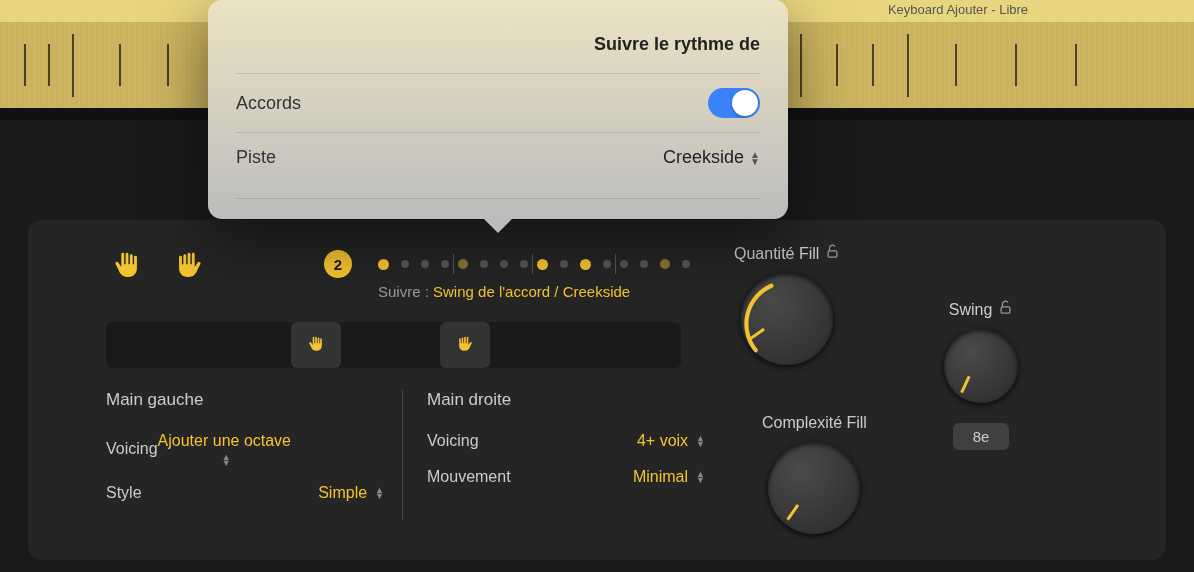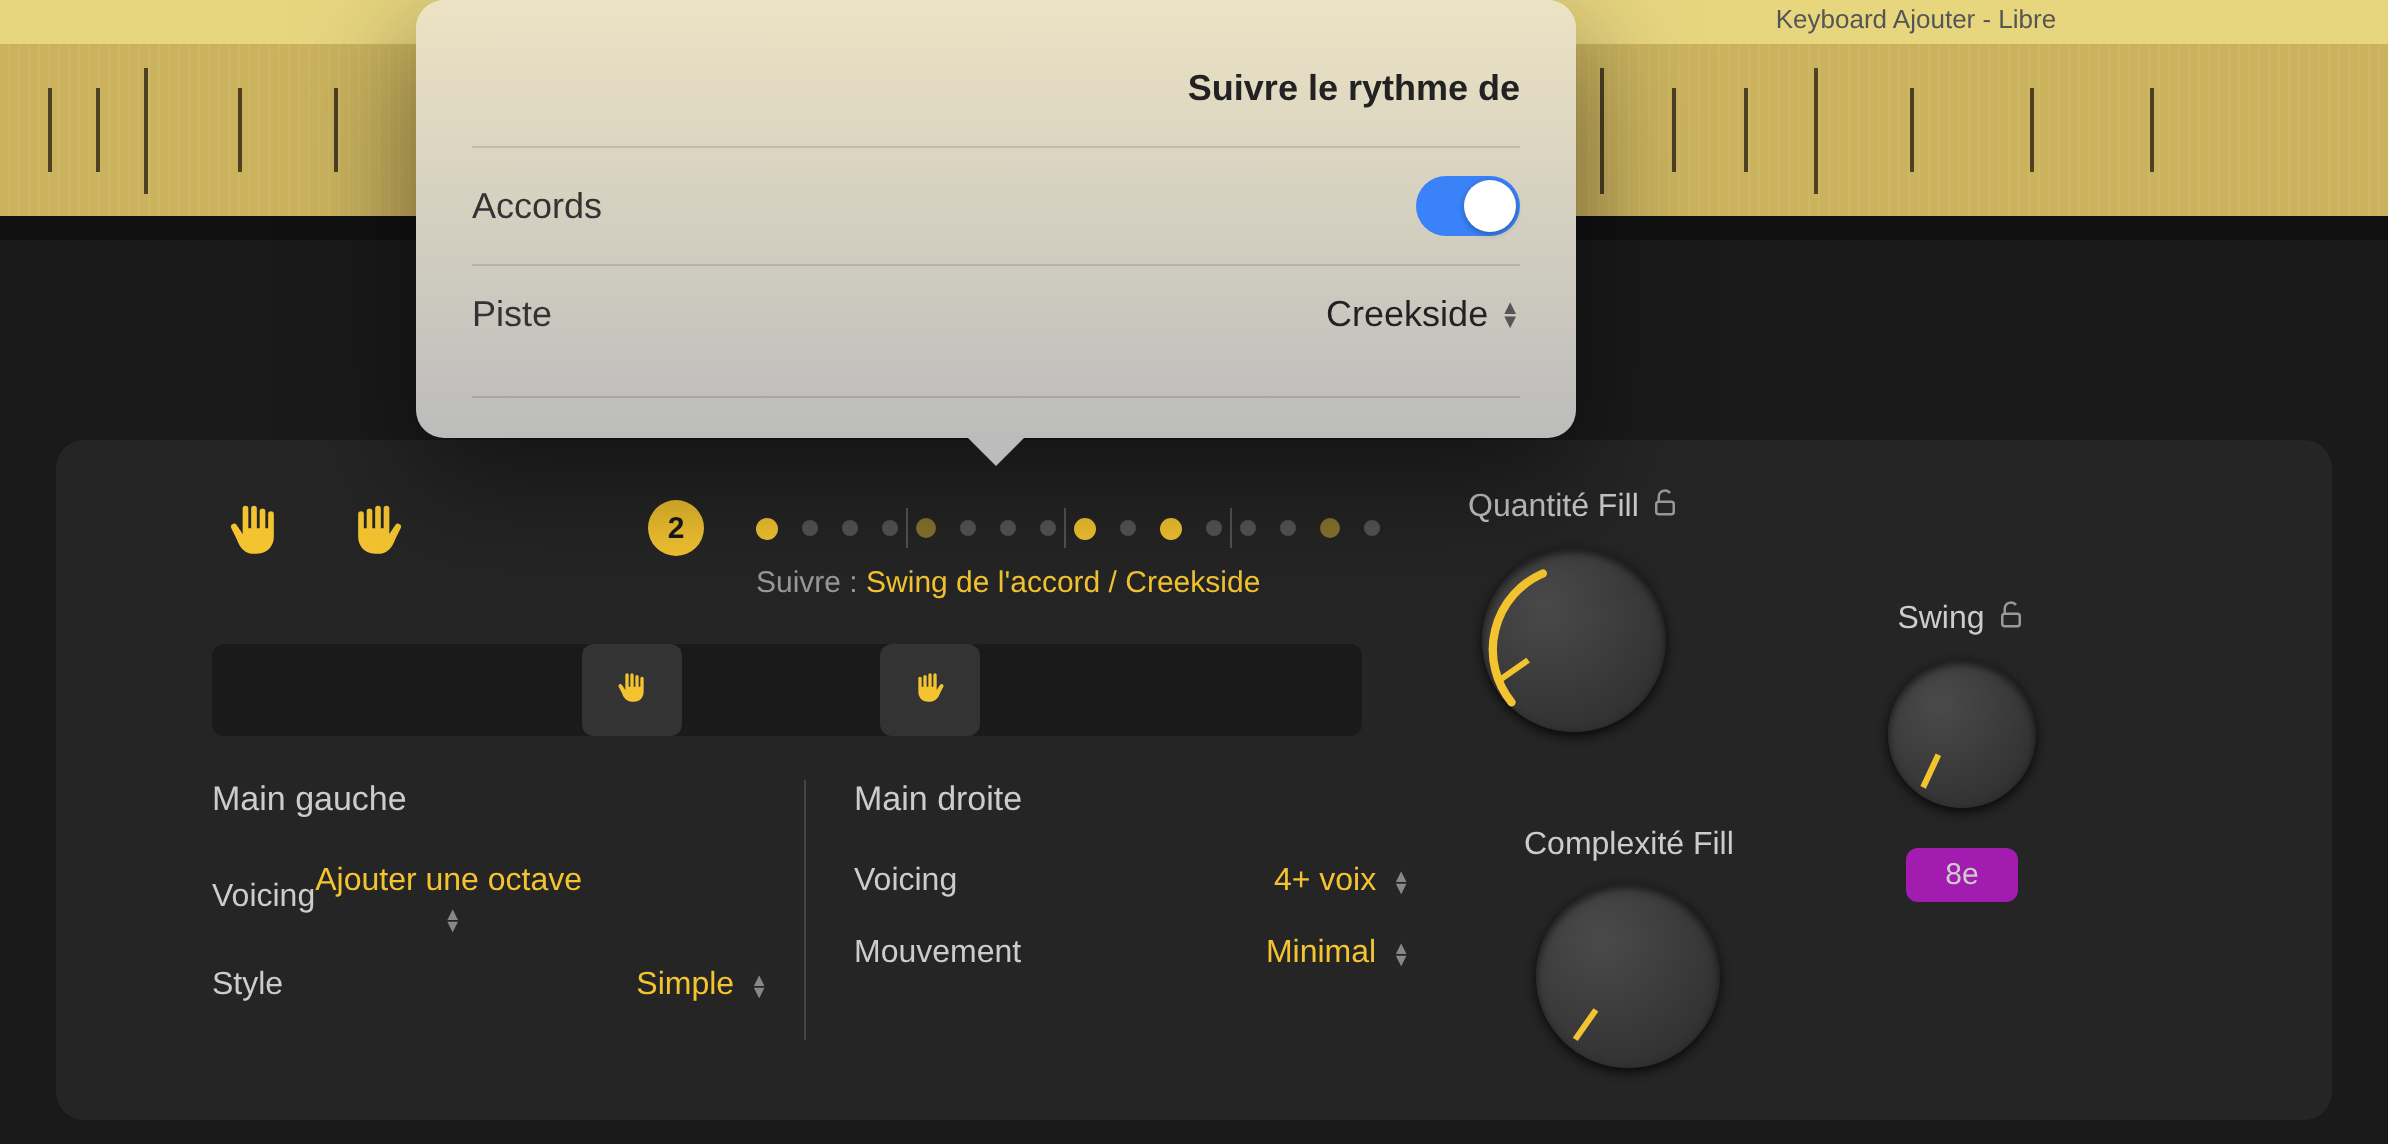--- a/index.html
+++ b/index.html
@@ -239,21 +239,21 @@
   .knob-pointer {
     position: absolute;
     left: 50%;
     bottom: 6px;
     width: 3px;
     height: 18px;
     background: #f4c430;
     transform-origin: 50% -28px;
   }
   .swing-mode {
-    background: #a21caf;
+    background: #404040;
     color: #ccc;
     padding: 5px 20px;
     border-radius: 6px;
     font-size: 15px;
     margin-top: 10px;
   }
 
   
   .popover {
     position: absolute;

